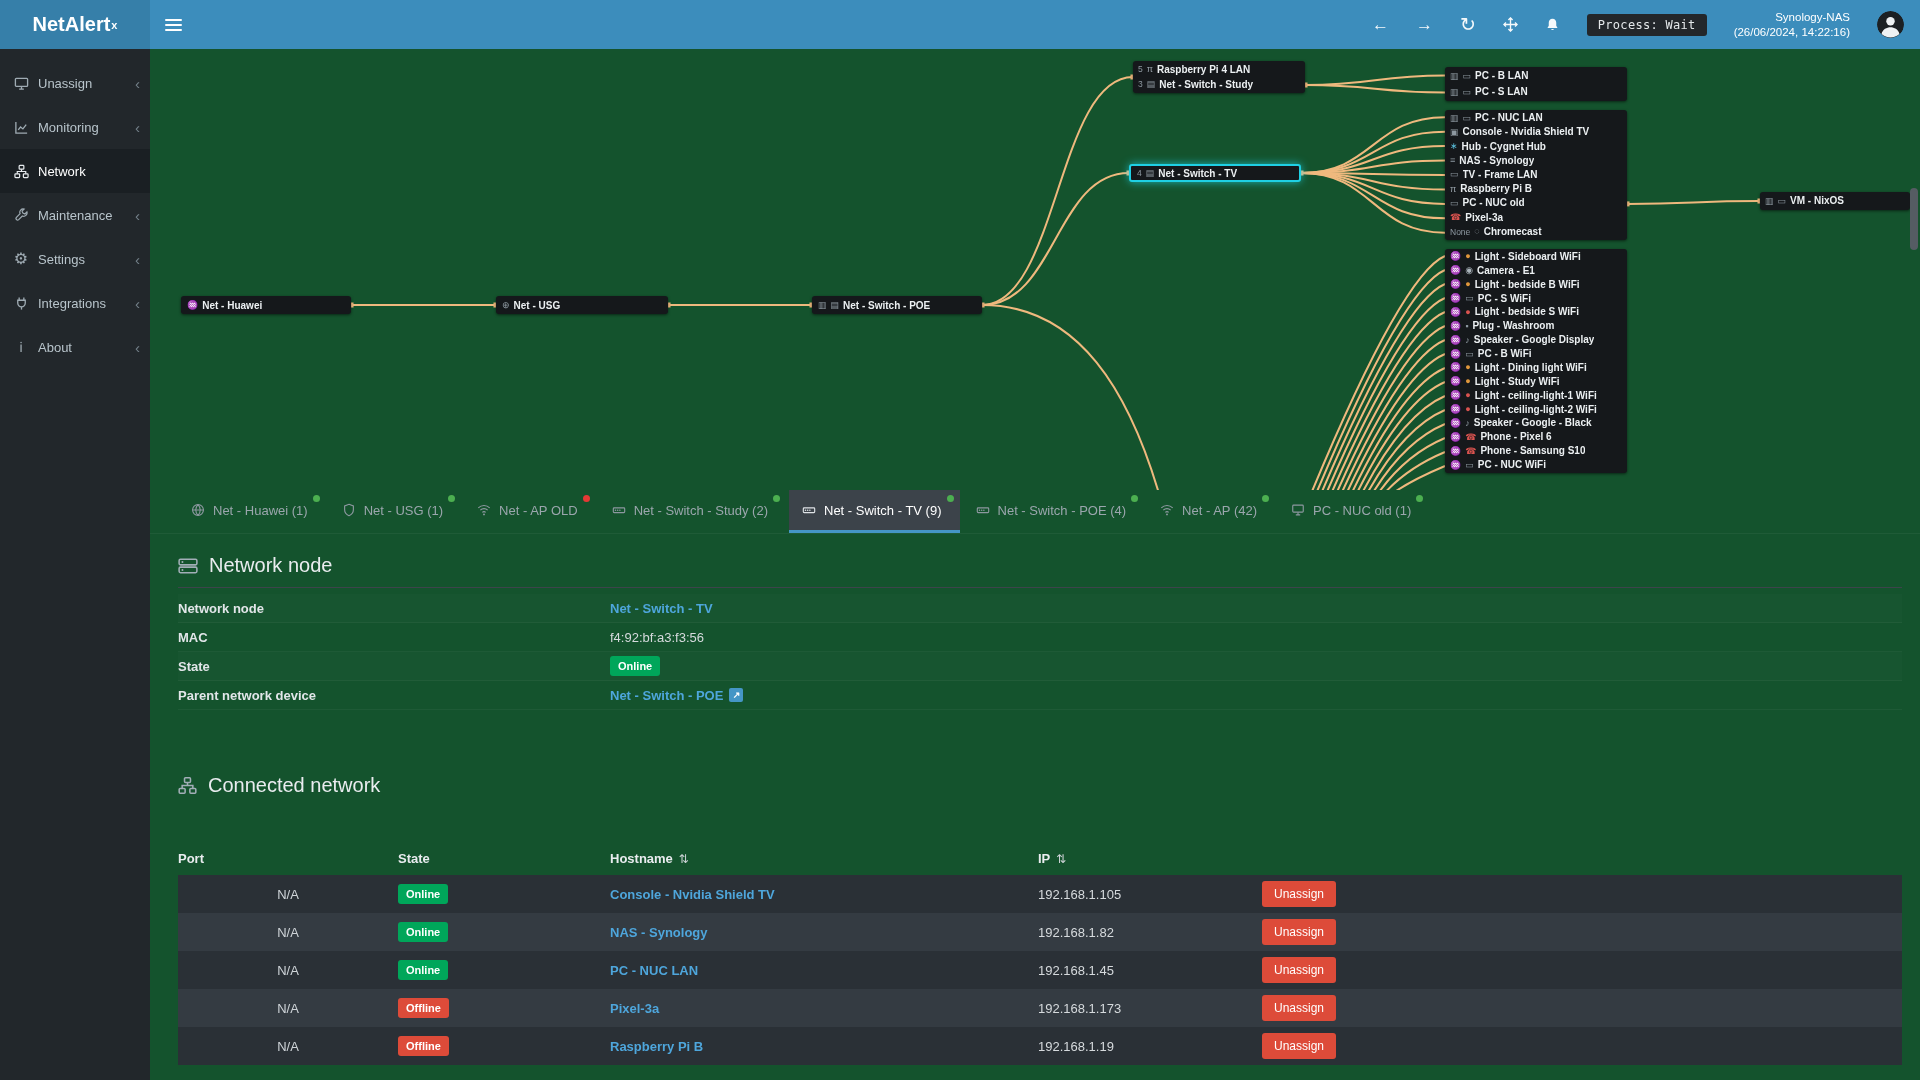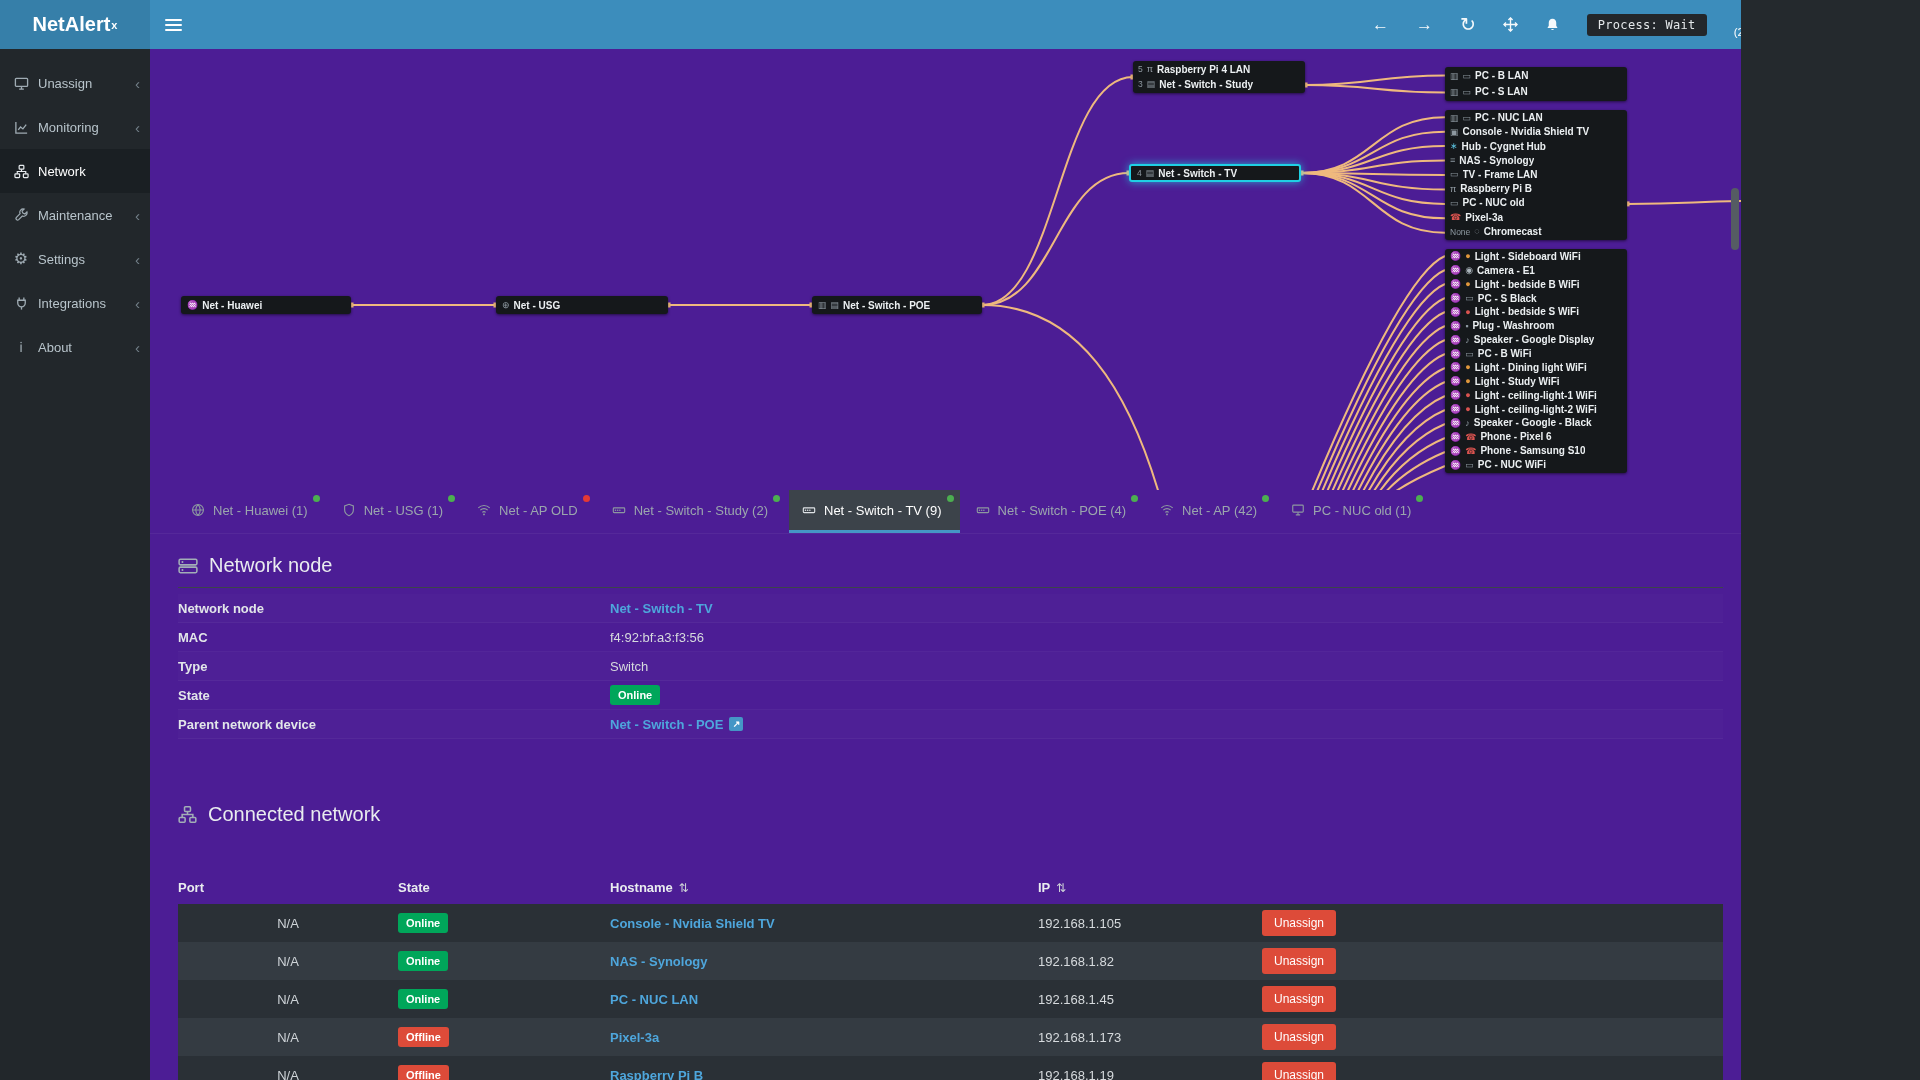--- a/index.html
+++ b/index.html
@@ -1,16 +1,16 @@
 <!DOCTYPE html>
 <html><head>
 <meta charset="utf-8">
 <style>
   html,body{margin:0;padding:0;background:#24292d;}
-  .page{position:relative;width:1741px;height:1080px;overflow:hidden;background:#4c1d95;
+  .page{position:relative;width:1920px;height:1080px;overflow:hidden;background:#14532d;
         font-family:"Liberation Sans",sans-serif;color:#d6dadd;}
 
   
   .topbar{position:absolute;left:0;top:0;width:1920px;height:49px;background:#3c8dbc;display:flex;align-items:center;z-index:30;}
   .brand-area{width:150px;height:49px;background:#367fa9;display:flex;align-items:center;justify-content:center;color:#fff;font-size:20px;font-weight:bold;cursor:pointer;}
   .brand-area sup{font-size:11px;margin-left:1px;}
   .hamburger{width:46px;height:49px;display:flex;flex-direction:column;justify-content:center;align-items:center;gap:3px;cursor:pointer;}
   .hamburger i{display:block;width:17px;height:2px;background:#fff;border-radius:1px;}
   .topbar-right{margin-left:auto;display:flex;align-items:center;gap:27px;padding-right:16px;}
   .nav-ico{color:#fff;font-size:17px;line-height:1;cursor:pointer;display:flex;align-items:center;opacity:.95;}
@@ -338,21 +338,21 @@
               <span class="tlabel">Camera - E1</span>
             </div>
             <div class="tnode-row">
               <span class="tico" style="color: rgb(142, 153, 161);">♒</span>
               <span class="tico" style="color: rgb(224, 151, 60);">●</span>
               <span class="tlabel">Light - bedside B WiFi</span>
             </div>
             <div class="tnode-row">
               <span class="tico" style="color: rgb(142, 153, 161);">♒</span>
               <span class="tico" style="color: rgb(142, 153, 161);">▭</span>
-              <span class="tlabel">PC - S Black</span>
+              <span class="tlabel">PC - S WiFi</span>
             </div>
             <div class="tnode-row">
               <span class="tico" style="color: rgb(142, 153, 161);">♒</span>
               <span class="tico" style="color: rgb(217, 83, 79);">●</span>
               <span class="tlabel">Light - bedside S WiFi</span>
             </div>
             <div class="tnode-row">
               <span class="tico" style="color: rgb(142, 153, 161);">♒</span>
               <span class="tico" style="color: rgb(142, 153, 161);">▪</span>
               <span class="tlabel">Plug - Washroom</span>
@@ -521,26 +521,20 @@
               <span class="link">Net - Switch - TV</span>
             </div>
           </div>
           <div class="drow">
             <span class="dlabel">MAC</span>
             <div class="dvalue">
               <span>f4:92:bf:a3:f3:56</span>
             </div>
           </div>
           <div class="drow">
-            <span class="dlabel">Type</span>
-            <div class="dvalue">
-              <span>Switch</span>
-            </div>
-          </div>
-          <div class="drow">
             <span class="dlabel">State</span>
             <div class="dvalue">
               <span class="badge online">Online</span>
             </div>
           </div>
           <div class="drow">
             <span class="dlabel">Parent network device</span>
             <div class="dvalue">
               <span class="link">Net - Switch - POE</span>
               <span class="extlink">↗</span>

